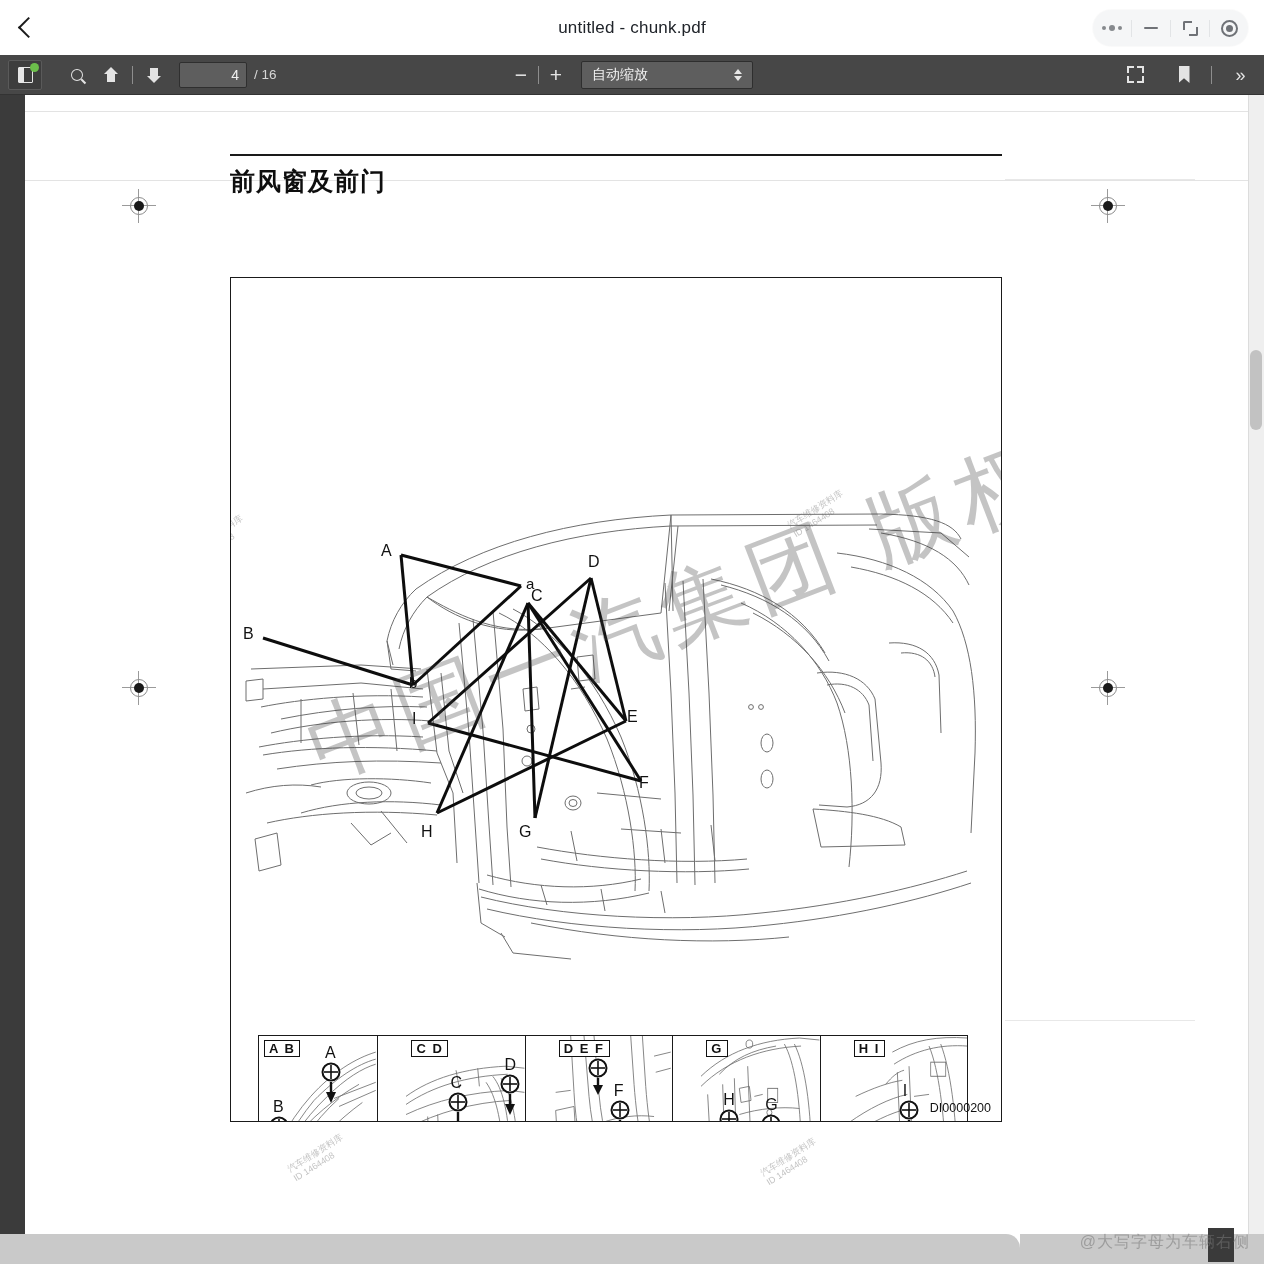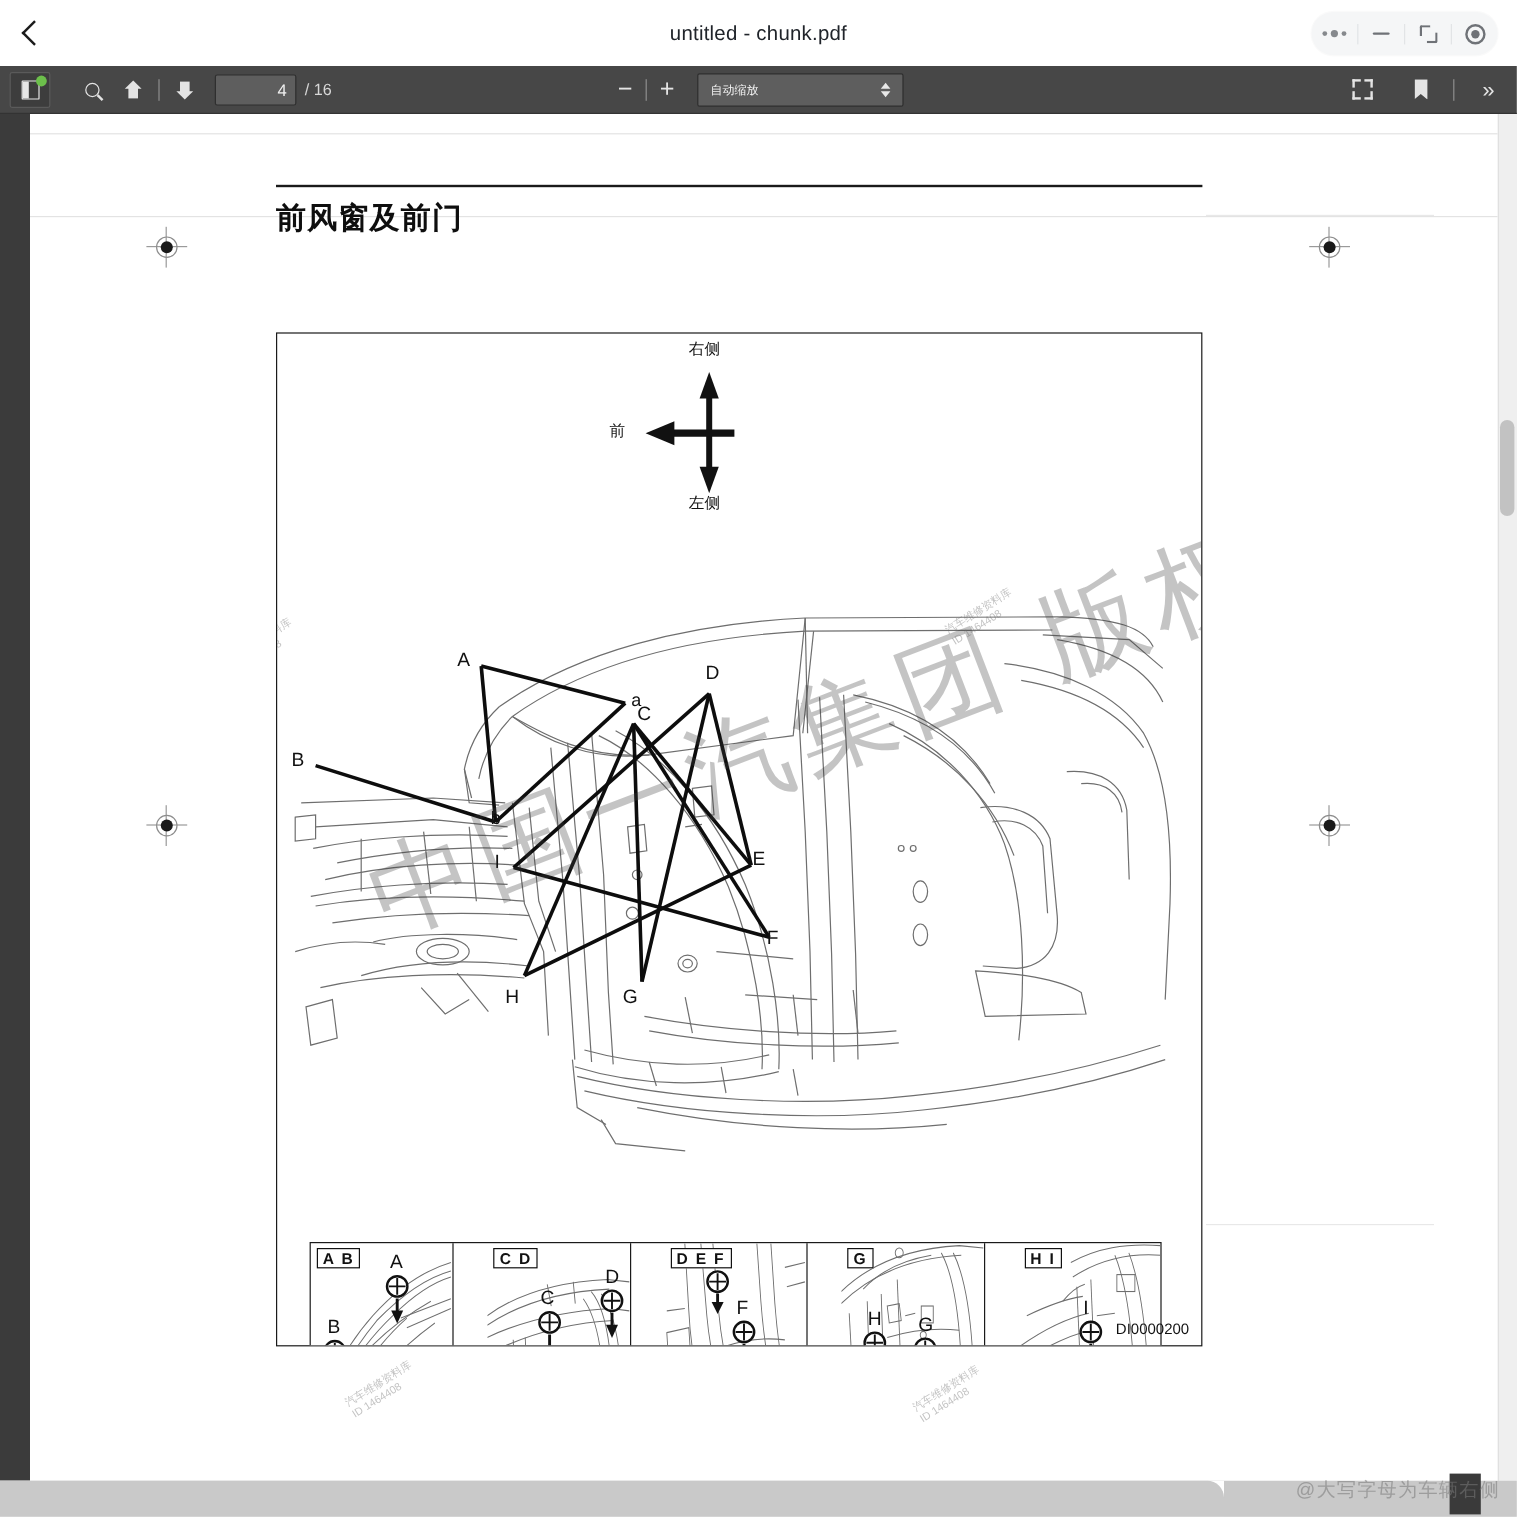--- a/index.html
+++ b/index.html
@@ -110,21 +110,21 @@
   }
   .page-total { color:#d7d7d7; font-size:13.5px; margin-left:7px; }
 
   .tb-center { display:flex; align-items:center; position:absolute; left:508px; }
   .zoom-btn {
     width:26px; height:26px; display:flex; align-items:center; justify-content:center;
     cursor:pointer; color:#e4e4e4; font-size:21px; line-height:1;
   }
   .zoom-select {
     width:172px; height:28px; background:#5e5e5e; border:1px solid #2e2e2e; border-radius:2px;
-    color:#f2f2f2; font-size:10px; padding:0 10px; margin-left:12px;
+    color:#f2f2f2; font-size:14px; padding:0 10px; margin-left:12px;
     display:flex; align-items:center; justify-content:space-between; cursor:pointer;
   }
   .spin { display:flex; flex-direction:column; gap:2px; }
   .spin i { display:block; width:0; height:0; border-left:4px solid transparent; border-right:4px solid transparent; }
   .spin i.up { border-bottom:5px solid #e8e8e8; }
   .spin i.dn { border-top:5px solid #e8e8e8; }
 
   .tb-right { position:absolute; right:8px; display:flex; align-items:center; }
   .fs-ico { width:17px; height:17px; position:relative; }
   .fs-ico span { position:absolute; width:7px; height:7px; border:2px solid #e4e4e4; }
@@ -380,32 +380,20 @@
     </div>
 
     <div class="doc">
 
       <div class="hdr-rule"></div>
 
       <div class="section-title">前风窗及前门</div>
 
       <div class="figure-box">
 
-        <div class="compass">
-          <svg width="110" height="125" viewBox="0 0 110 125">
-            <line x1="55" y1="30" x2="55" y2="95" stroke="#111" stroke-width="5"></line>
-            <polygon points="55,12 47,34 63,34" fill="#111"></polygon>
-            <polygon points="55,113 47,91 63,91" fill="#111"></polygon>
-            <line x1="18" y1="63" x2="76" y2="63" stroke="#111" stroke-width="6"></line>
-            <polygon points="2,63 26,53 26,73" fill="#111"></polygon>
-          </svg>
-          <div class="cmp-label" style="left:38px; top:-16px;">右侧</div>
-          <div class="cmp-label" style="left:38px; top:112px;">左侧</div>
-          <div class="cmp-label" style="left:-28px; top:52px;">前</div>
-        </div>
 
         <svg style="position:absolute;left:10px;top:215px;" width="750" height="480" viewBox="0 0 750 480">
           <g fill="none" stroke="#6e6e6e" stroke-width="1">
 
             <path d="M175 96 C 240 50, 330 27, 430 22 L 640 21 C 690 22, 712 30, 720 46"></path>
             <path d="M186 104 C 248 60, 334 38, 430 33 L 636 32"></path>
             <path d="M430 22 L 420 120 L 300 136 C 250 140, 214 120, 186 104"></path>
             <path d="M437 33 L 428 118"></path>
             <path d="M300 136 C 252 142, 212 124, 186 104"></path>
             <path d="M430 22 L 432 118"></path>

